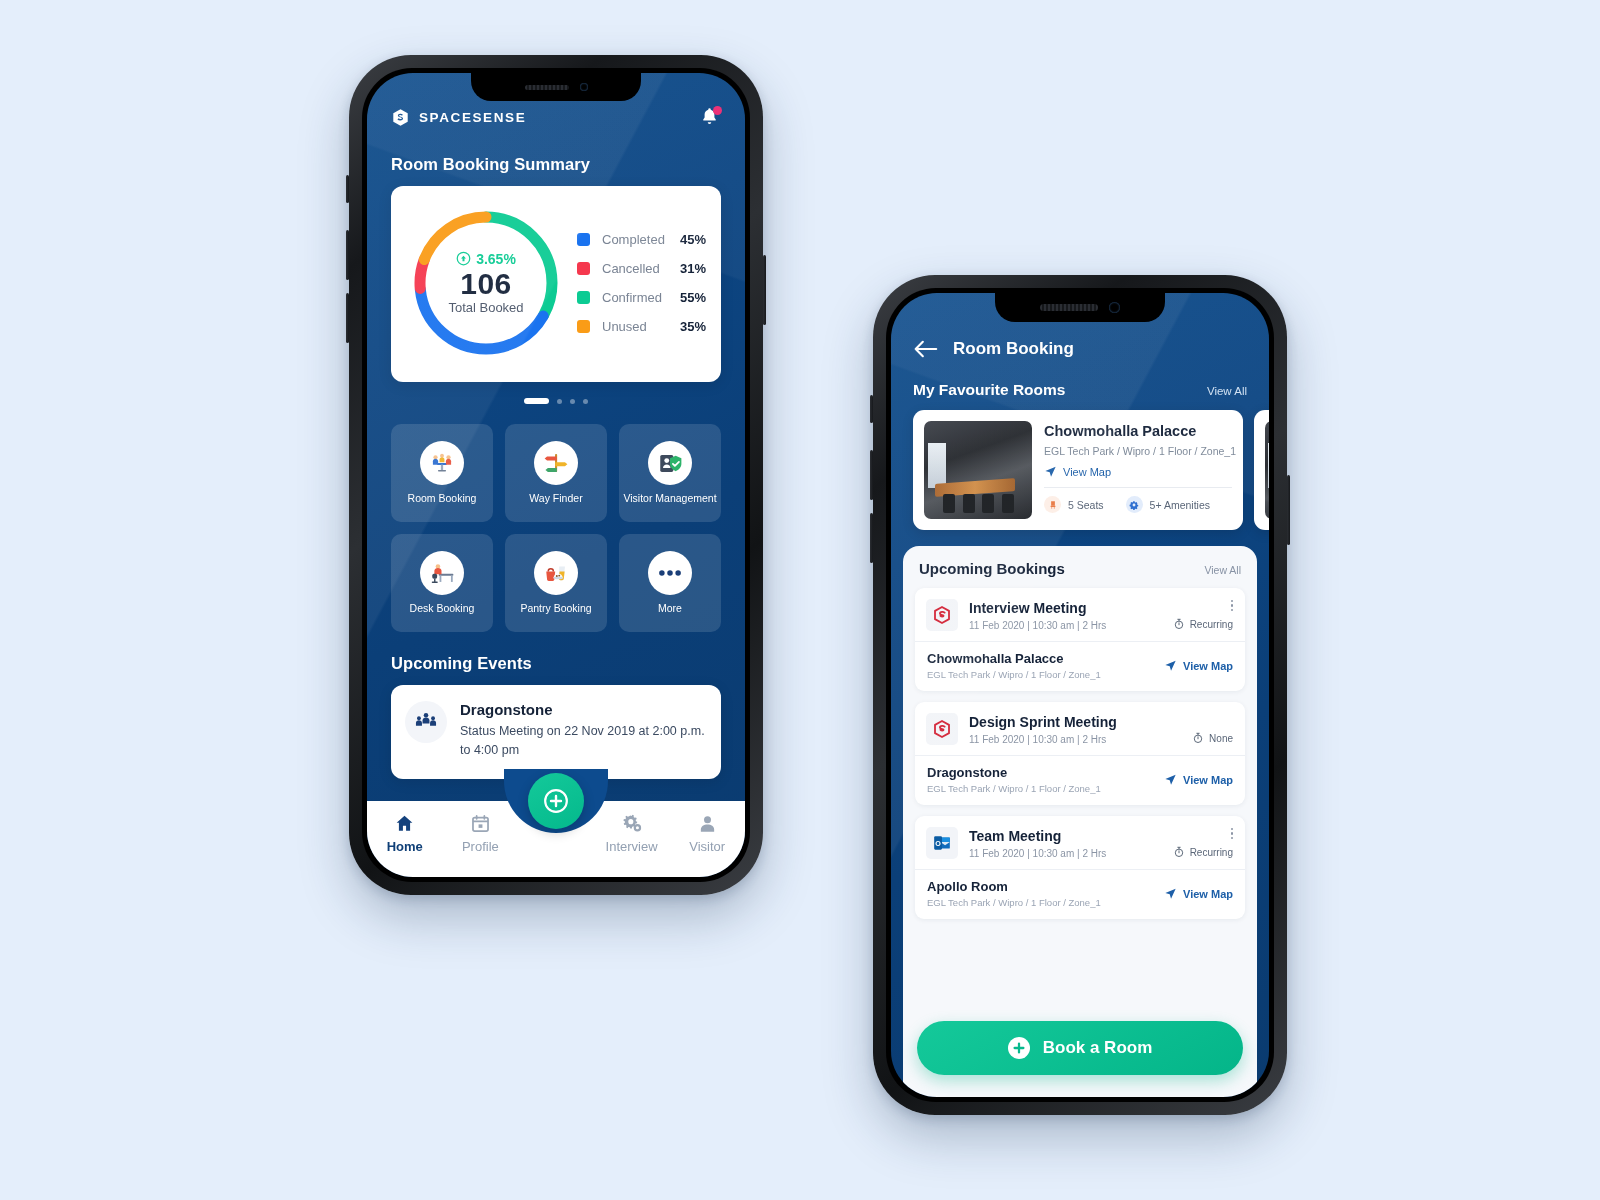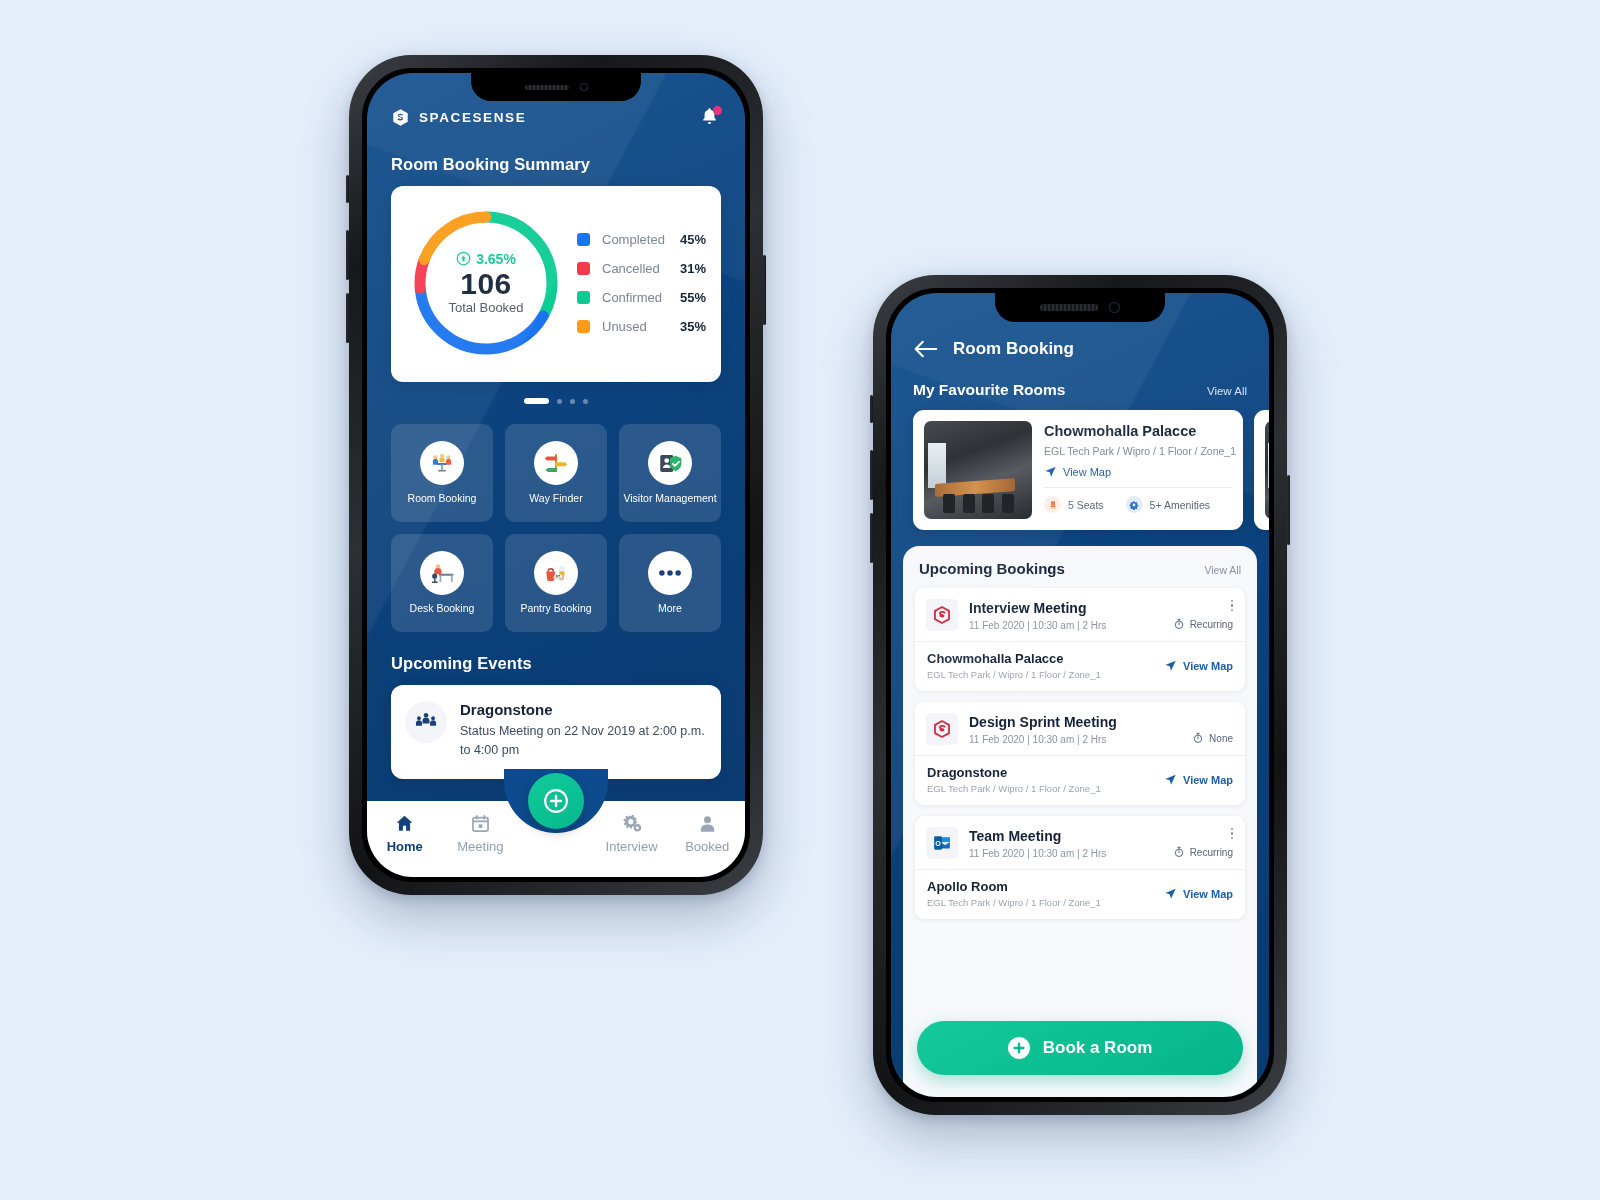--- a/index.html
+++ b/index.html
@@ -420,40 +420,40 @@
               </svg>
               <span class="nav-lbl">Home</span>
             </div>
             <div class="nav-item">
               <svg width="21" height="21" viewBox="0 0 24 24">
                 <rect x="3.4" y="5.2" width="17.2" height="15.4" rx="2" fill="none" stroke="#9aa6b6" stroke-width="2"></rect>
                 <path d="M3.4 9.6h17.2" stroke="#9aa6b6" stroke-width="2"></path>
                 <path d="M7.6 3.4v3.2M16.4 3.4v3.2" stroke="#9aa6b6" stroke-width="2" stroke-linecap="round"></path>
                 <rect x="9.8" y="13" width="4.4" height="4" fill="#9aa6b6"></rect>
               </svg>
-              <span class="nav-lbl">Meeting</span>
+              <span class="nav-lbl">Profile</span>
             </div>
             <div class="nav-item spacer">
                 <span class="nav-lbl"></span>
               </div>
             <div class="nav-item">
               <svg width="22" height="21" viewBox="0 0 26 24">
                 <path d="M11 2.6l1.6.5.9-1.4 1.8.9-.4 1.6 1.3 1.1 1.6-.5.9 1.8-1.3 1 .2 1.7 1.6.5-.3 2-1.7.1-.8 1.5 1 1.3-1.4 1.4-1.5-.8-1.5.8-.1 1.7-2 .2-.5-1.6-1.7-.2-1 1.3-1.7-1.1.6-1.6-1.1-1.3-1.6.3-.7-1.9 1.4-.9-.1-1.7-1.6-.6.5-1.9 1.7.1.9-1.4-.9-1.4 1.6-1.2 1.3 1.1 1.6-.6z" fill="#9aa6b6"></path>
                 <circle cx="11.6" cy="9.8" r="3" fill="#fff"></circle>
                 <circle cx="19.4" cy="17" r="4.4" fill="#9aa6b6"></circle>
                 <circle cx="19.4" cy="17" r="1.8" fill="#fff"></circle>
               </svg>
               <span class="nav-lbl">Interview</span>
             </div>
             <div class="nav-item">
               <svg width="21" height="21" viewBox="0 0 24 24">
                 <circle cx="12" cy="7.6" r="4" fill="#9aa6b6"></circle>
                 <path d="M4.4 21.4v-2.6c0-3.4 3.4-5.6 7.6-5.6s7.6 2.2 7.6 5.6v2.6z" fill="#9aa6b6"></path>
               </svg>
-              <span class="nav-lbl">Booked</span>
+              <span class="nav-lbl">Visitor</span>
             </div>
           </div>
         </div>
 
       </div>
     </div>
   </div>
 
   <div class="phone" id="phone2">
     <div class="btn-side" style="left:-3px; top:120px; width:3px; height:28px;"></div>

